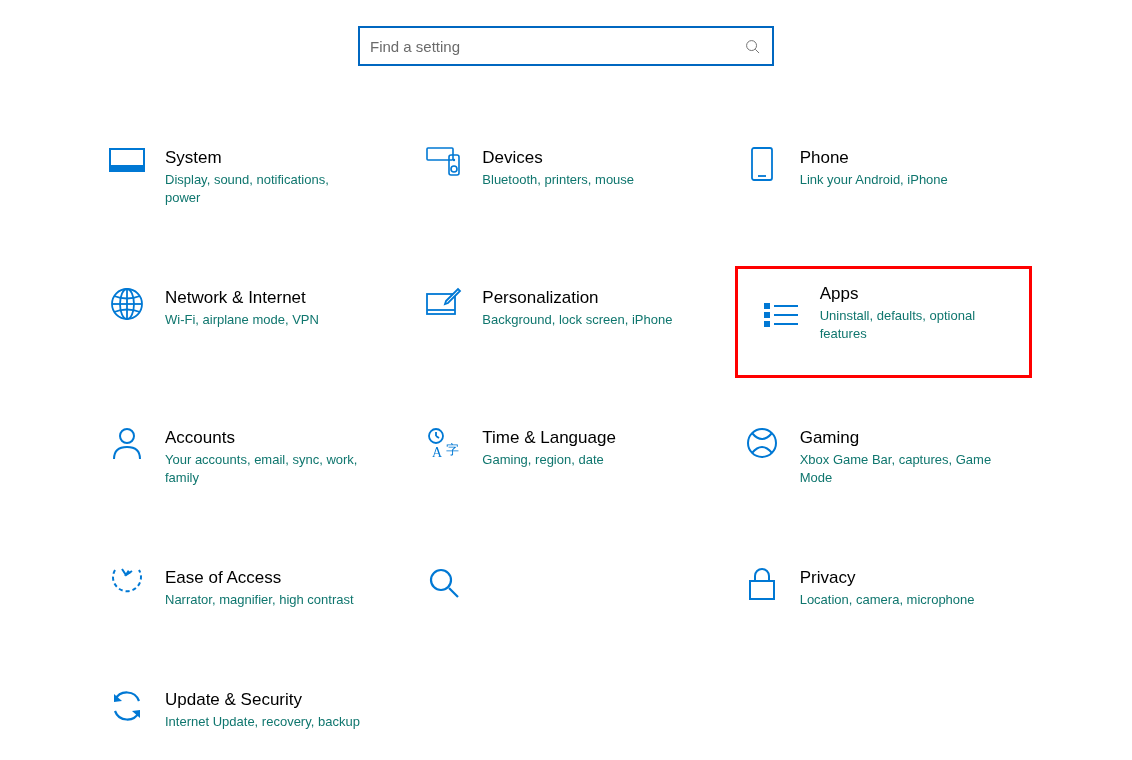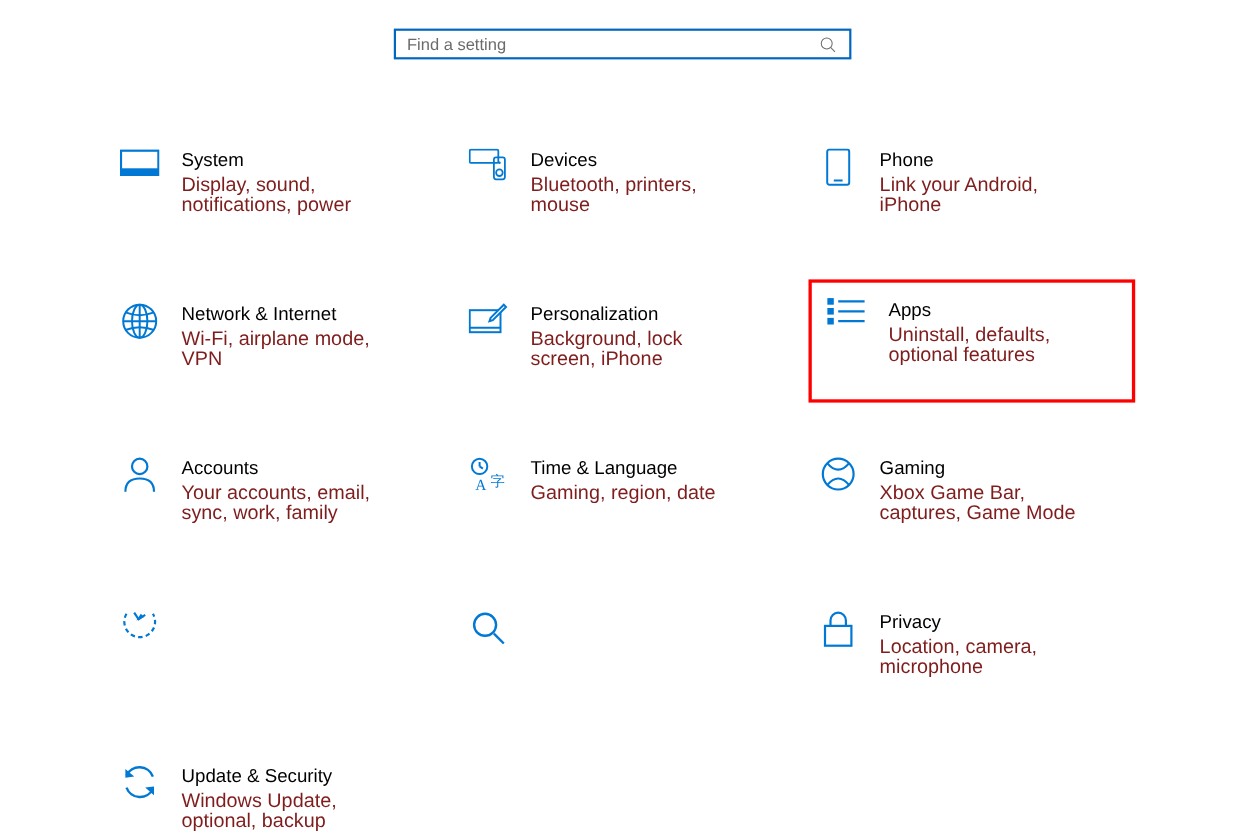--- a/index.html
+++ b/index.html
@@ -13,21 +13,21 @@
     height: 760px;
     overflow: hidden;
   }
   .search-wrap {
     display: flex;
     justify-content: center;
     padding-top: 26px;
   }
   .search-box {
     width: 416px;
-    height: 28px;
+    height: 40px;
     border: 2px solid #0067c0;
     display: flex;
     align-items: center;
     padding: 0 12px 0 8px;
     position: relative;
   }
   .search-box input {
     flex: 1;
     border: none;
     outline: none;
@@ -51,23 +51,24 @@
   }
   .category {
     display: flex;
     align-items: flex-start;
     padding: 8px 8px 8px 0;
     border: 3px solid transparent;
     position: relative;
   }
   .category.highlighted {
     border: 3px solid #ff0000;
-    padding: 14px 8px 32px 8px;
+    padding: 14px 8px 32px 20px;
     margin-top: -10px;
     margin-bottom: -20px;
+    align-items: flex-end;
   }
   .cat-icon {
     width: 48px;
     min-width: 48px;
     height: 40px;
     display: flex;
     align-items: flex-start;
     justify-content: center;
     color: #0078d4;
   }
@@ -75,26 +76,27 @@
     padding-left: 14px;
     max-width: 210px;
   }
   .cat-title {
     font-size: 17px;
     color: #000;
     margin-bottom: 2px;
     line-height: 22px;
   }
   .cat-desc {
-    font-size: 18px;
-    color: #7f1d1d;
+    font-size: 13px;
+    color: #0f766e;
     line-height: 18px;
   }
   .row-last {
     grid-column: 1 / 2;
+    align-items: center;
   }
   svg { display: block; }
 </style>
 </head>
 <body>
 
 <div class="search-wrap">
   <div class="search-box">
     <input type="text" placeholder="Find a setting" style="">
     <span class="search-icon">
@@ -242,20 +244,24 @@
   </div>
 
   <div class="category">
     <span class="cat-icon">
       <svg width="34" height="34" viewBox="0 0 34 34" fill="none" stroke="#0078d4" stroke-width="2">
         <path d="M5 3 A14 14 0 1 0 29 3" stroke-dasharray="4 3"></path>
         <path d="M12 2 L16 8 L22 4" fill="none"></path>
         <polygon points="18,3 14,9 21,6" fill="#0078d4" stroke="none"></polygon>
       </svg>
     </span>
+    <div class="cat-text">
+      <div class="cat-title">Ease of Access</div>
+      <div class="cat-desc">Narrator, magnifier, high contrast</div>
+    </div>
   </div>
 
   <div class="category">
     <span class="cat-icon">
       <svg width="32" height="32" viewBox="0 0 32 32" fill="none" stroke="#0078d4" stroke-width="2.2">
         <circle cx="13" cy="13" r="10"></circle>
         <line x1="21" y1="21" x2="30" y2="30"></line>
       </svg>
     </span>
   </div>
@@ -277,17 +283,17 @@
     <span class="cat-icon">
       <svg width="34" height="32" viewBox="0 0 34 32" fill="none" stroke="#0078d4" stroke-width="2.2">
         <path d="M29 11 A13 13 0 0 0 5 10"></path>
         <polygon points="4,4 4,12 12,11" fill="#0078d4" stroke="none"></polygon>
         <path d="M5 21 A13 13 0 0 0 29 22"></path>
         <polygon points="30,28 30,20 22,21" fill="#0078d4" stroke="none"></polygon>
       </svg>
     </span>
     <div class="cat-text">
       <div class="cat-title">Update &amp; Security</div>
-      <div class="cat-desc">Windows Update, optional, backup</div>
+      <div class="cat-desc">Internet Update, recovery, backup</div>
     </div>
   </div>
 
 </div>
 
 </body></html>

